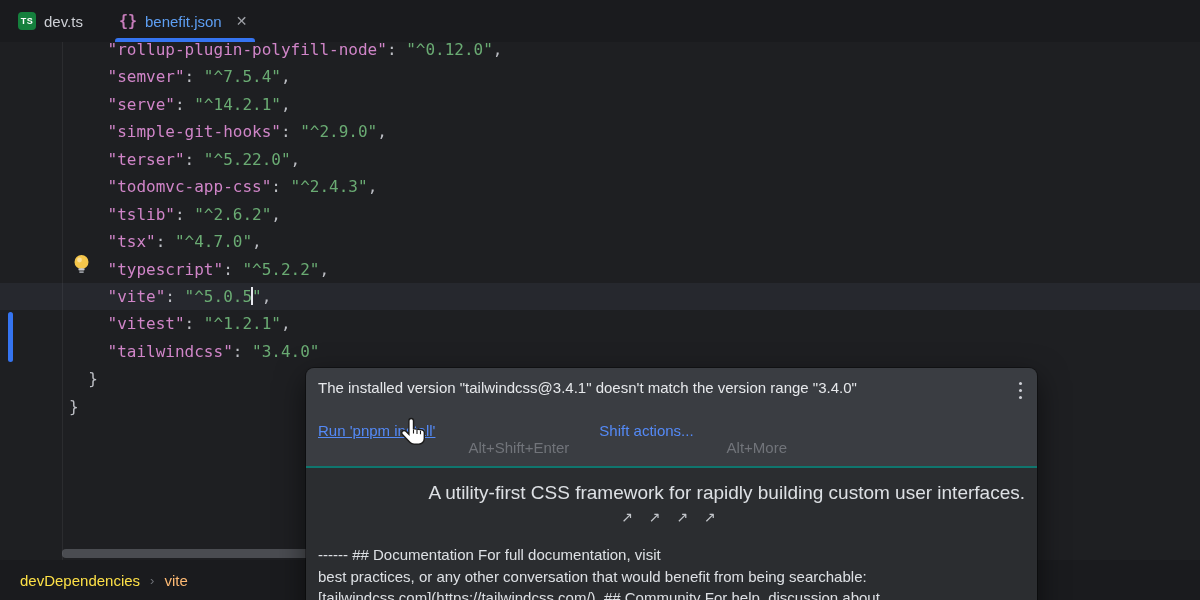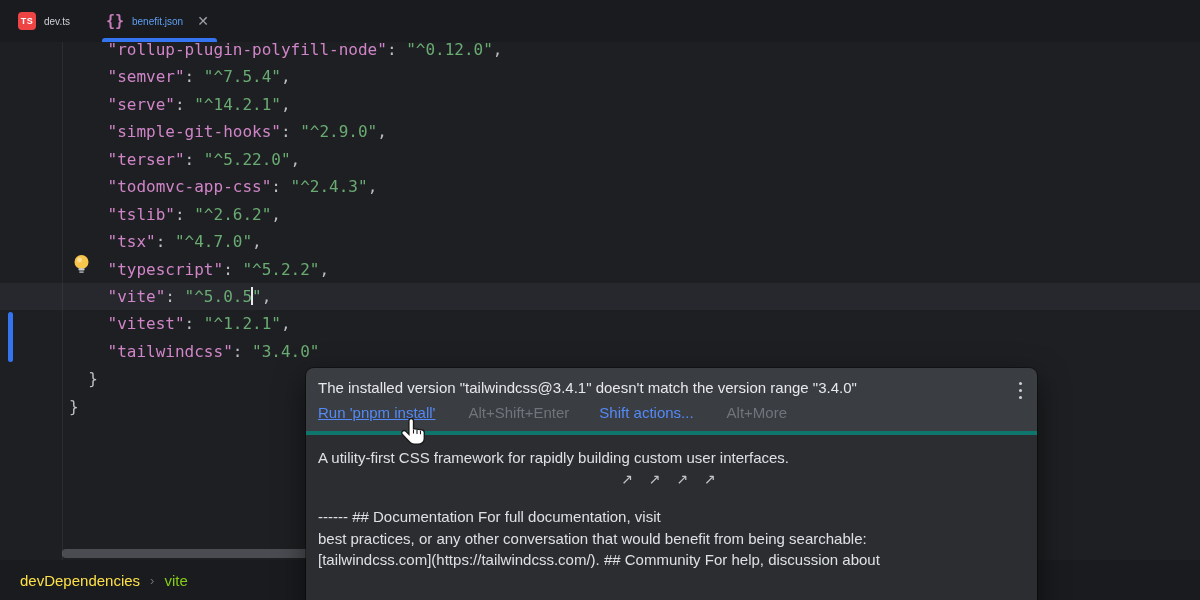--- a/index.html
+++ b/index.html
@@ -9,24 +9,24 @@
     --popup-head:#3a3d42; --popup-doc:#2b2d30;
   }
   *{box-sizing:border-box;margin:0;padding:0}
   html,body{background:#111;}
   body{font-family:"Liberation Sans",sans-serif;}
   .screen{position:relative;width:1200px;height:600px;overflow:hidden;background:var(--editor-bg);}
 
   
   .tabbar{position:absolute;left:0;top:0;width:100%;height:42px;background:var(--bar-bg);z-index:5;display:flex;align-items:center;}
   .tab{position:relative;height:42px;display:flex;align-items:center;gap:8px;padding:0 18px;cursor:pointer;}
-  .tab-label{font-size:10px;color:#ced0d6;}
+  .tab-label{font-size:15px;color:#ced0d6;}
   .tab.active .tab-label{color:#5e9ff3;}
   .tab-underline{position:absolute;left:14px;right:10px;bottom:0;height:4px;border-radius:3px 3px 0 0;background:var(--accent);}
-  .ts-icon{width:18px;height:18px;border-radius:4px;background:#ef4444;color:#fff;font-size:9px;font-weight:bold;display:flex;align-items:center;justify-content:center;letter-spacing:.5px;}
+  .ts-icon{width:18px;height:18px;border-radius:4px;background:#15803d;color:#fff;font-size:9px;font-weight:bold;display:flex;align-items:center;justify-content:center;letter-spacing:.5px;}
   .json-icon{color:#c77dbb;font-family:"DejaVu Sans Mono",monospace;font-size:15px;font-weight:bold;}
   .tab-close{color:#9da0a6;font-size:14px;margin-left:6px;line-height:1;}
 
   
   .gutter-divider{position:absolute;left:62px;top:42px;bottom:40px;width:1px;background:rgba(255,255,255,.06);z-index:3;}
   .code-lines{position:absolute;left:0;top:36px;width:100%;z-index:1;
     font-family:"DejaVu Sans Mono","Liberation Mono",monospace;font-size:16px;}
   .cl{height:27.45px;line-height:27.45px;white-space:pre;padding-left:69px;}
   .cl.hl{background:var(--hl);}
   .tk-key{color:var(--key);}
@@ -35,37 +35,37 @@
   .tk-wavy{text-decoration-style:wavy;text-decoration-color:var(--warn);text-decoration-thickness:1px;text-underline-offset:4px;}
   .tk-caret{display:inline-block;width:2px;height:18px;background:#e8eaf0;vertical-align:-3px;margin:0 -1px;}
 
   .bulb{position:absolute;left:73px;top:254px;z-index:3;cursor:pointer;}
   .change-bar{position:absolute;left:8px;top:312px;width:5px;height:50px;border-radius:3px;background:var(--accent);z-index:3;}
   .hscrollbar{position:absolute;left:62px;top:549px;width:596px;height:9px;border-radius:4px;background:#4a4c51;z-index:2;cursor:pointer;}
 
   
   .breadcrumbs{position:absolute;left:0;bottom:0;width:100%;height:40px;background:var(--bar-bg);z-index:4;display:flex;align-items:center;padding-left:20px;font-size:15px;gap:10px;}
   .crumb{color:#fde047;cursor:pointer;}
-  .crumb:last-child{color:#84cc16;}
+  .crumb:last-child{color:#fdba74;}
   .crumb-sep{color:#6e7177;font-size:13px;}
 
   
   .popup{position:absolute;left:306px;top:368px;width:731px;height:300px;z-index:10;border-radius:8px 8px 0 0;overflow:hidden;
     box-shadow:0 10px 30px rgba(0,0,0,.55),0 0 0 1px rgba(0,0,0,.35);}
-  .popup-head{background:var(--popup-head);padding:11px 13px 10px 12px;position:relative;border-bottom:4px solid #0f766e;}
+  .popup-head{background:var(--popup-head);padding:11px 13px 10px 12px;position:relative;border-bottom:2px solid #0f766e;}
   .popup-msg{font-size:15px;color:#e6e8eb;padding-right:30px;}
   .kebab-btn{position:absolute;right:12px;top:11px;display:flex;flex-direction:column;gap:4px;padding:3px;cursor:pointer;}
   .kebab-btn i{width:3px;height:3px;border-radius:50%;background:#ced0d6;}
   .popup-actions{display:flex;align-items:center;margin-top:8px;font-size:15px;}
   .act{display:flex;align-items:center;margin-right:30px;gap:20px;}
   .act a{color:var(--link);text-decoration:none;cursor:pointer;}
   .act.u a{text-decoration:underline;}
-  .act .sc{color:#71747a;margin-left:13px;}
+  .act .sc{color:#71747a;margin-left:13px;margin-top:35px;}
   .popup-doc{background:var(--popup-doc);padding:14px 12px 0 12px;height:100%;}
-  .doc-summary{font-size:15px;color:#dde0e4;text-align:left;}
+  .doc-summary{font-size:19px;color:#dde0e4;text-align:right;}
   .doc-arrows{font-size:14px;color:#c2c5ca;text-align:center;margin-top:5px;letter-spacing:6px;}
   .doc-lines{margin-top:19px;font-size:15px;line-height:21.5px;color:#dde0e4;}
   .doc-lines div{white-space:nowrap;overflow:hidden;}
 
   
   .cursor{position:absolute;left:401px;top:417px;z-index:20;pointer-events:none;}
 </style>
 </head>
 <body>
 

